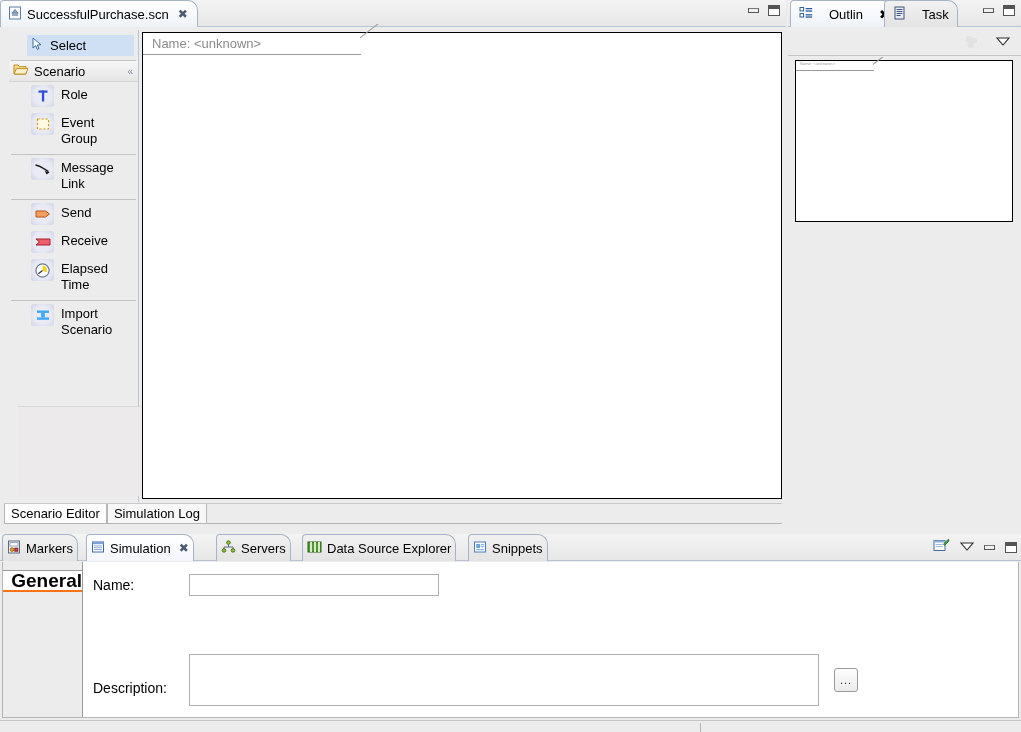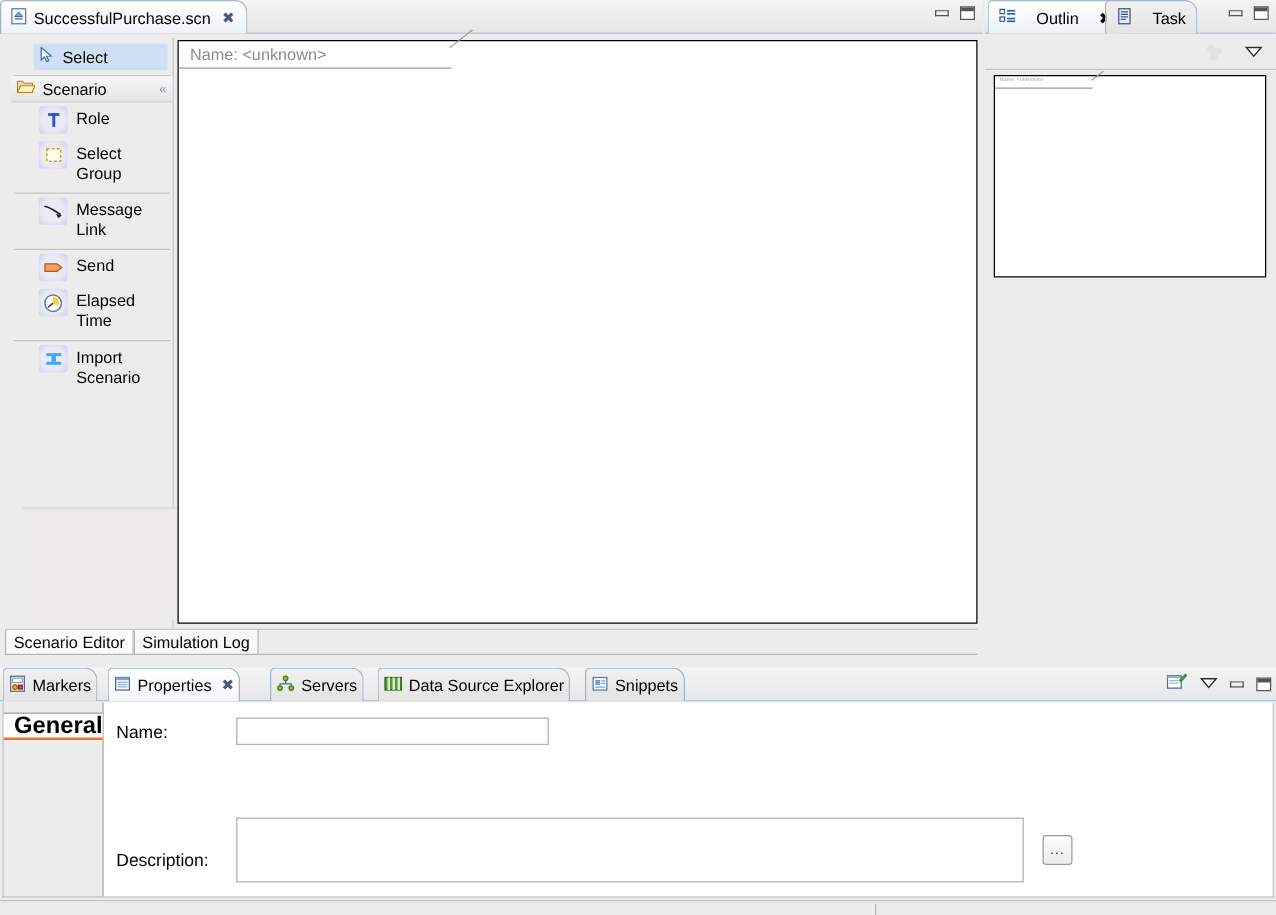--- a/index.html
+++ b/index.html
@@ -271,21 +271,21 @@
             </span>
             <span class="lbl">Role</span>
           </div>
 
           <div class="pal-item">
             <span class="pal-icon">
               <svg width="16" height="16" viewBox="0 0 16 16">
                 <rect x="2.5" y="3" width="11" height="10" fill="#fffbe2" stroke="#d4a017" stroke-width="1.2" stroke-dasharray="2.2 1.8"></rect>
               </svg>
             </span>
-            <span class="lbl">Select Group</span>
+            <span class="lbl">Event Group</span>
           </div>
 
           <div class="pal-sep"></div>
 
           <div class="pal-item">
             <span class="pal-icon">
               <svg width="18" height="16" viewBox="0 0 18 16">
                 <path d="M1.5 4 C6 4.5 10 8 14.5 10.6" stroke="#1a1a1a" stroke-width="1.3" fill="none"></path>
                 <polygon points="15.6,11.3 10.8,10.1 12.6,13.4" fill="#1a1a1a"></polygon>
               </svg>
@@ -297,20 +297,28 @@
 
           <div class="pal-item">
             <span class="pal-icon">
               <svg width="18" height="14" viewBox="0 0 18 14">
                 <polygon points="2,4 11.5,4 15.5,7 11.5,10 2,10" fill="#f5a05a" stroke="#b5561e" stroke-width="1"></polygon>
               </svg>
             </span>
             <span class="lbl">Send</span>
           </div>
 
+          <div class="pal-item">
+            <span class="pal-icon">
+              <svg width="18" height="14" viewBox="0 0 18 14">
+                <polygon points="2,4 16,4 16,10 2,10 5.5,7" fill="#ef5f6b" stroke="#a81f2c" stroke-width="1"></polygon>
+              </svg>
+            </span>
+            <span class="lbl">Receive</span>
+          </div>
 
           <div class="pal-item">
             <span class="pal-icon">
               <svg width="17" height="17" viewBox="0 0 17 17">
                 <circle cx="8.5" cy="8.5" r="6.6" fill="#ffffff" stroke="#6b7a8c" stroke-width="1.2"></circle>
                 <path d="M8.5 8.5 L8.5 3.4 A5.1 5.1 0 0 1 12.6 10.6 Z" fill="#f2d024"></path>
                 <path d="M8.5 8.5 L4.4 11.8" stroke="#333" stroke-width="1.2"></path>
               </svg>
             </span>
             <span class="lbl">Elapsed Time</span>
@@ -434,21 +442,21 @@
       <div class="btab sel" style="left:86px;">
         <span>
           <svg width="14" height="14" viewBox="0 0 14 14">
             <rect x="1.5" y="2" width="11" height="10" fill="#ffffff" stroke="#3f6aa8"></rect>
             <rect x="1.5" y="2" width="11" height="2.2" fill="#7da4d6"></rect>
             <rect x="3" y="5.4" width="8" height="1" fill="#8fadd4"></rect>
             <rect x="3" y="7.2" width="8" height="1" fill="#8fadd4"></rect>
             <rect x="3" y="9" width="8" height="1" fill="#8fadd4"></rect>
           </svg>
         </span>
-        <span>Properties</span>
+        <span>Simulation</span>
         <span class="close-x">✖</span>
       </div>
 
       <div class="btab" style="left:216px;">
         <span>
           <svg width="15" height="14" viewBox="0 0 15 14">
             <circle cx="7.5" cy="2.6" r="1.8" fill="#8fbf3f" stroke="#4e7a17"></circle>
             <circle cx="3" cy="10.4" r="1.8" fill="#8fbf3f" stroke="#4e7a17"></circle>
             <circle cx="12" cy="10.4" r="1.8" fill="#8fbf3f" stroke="#4e7a17"></circle>
             <path d="M7.5 4.4v2.6M3 8.6V7h9v1.6" stroke="#5a6a80" stroke-width="1" fill="none"></path>

